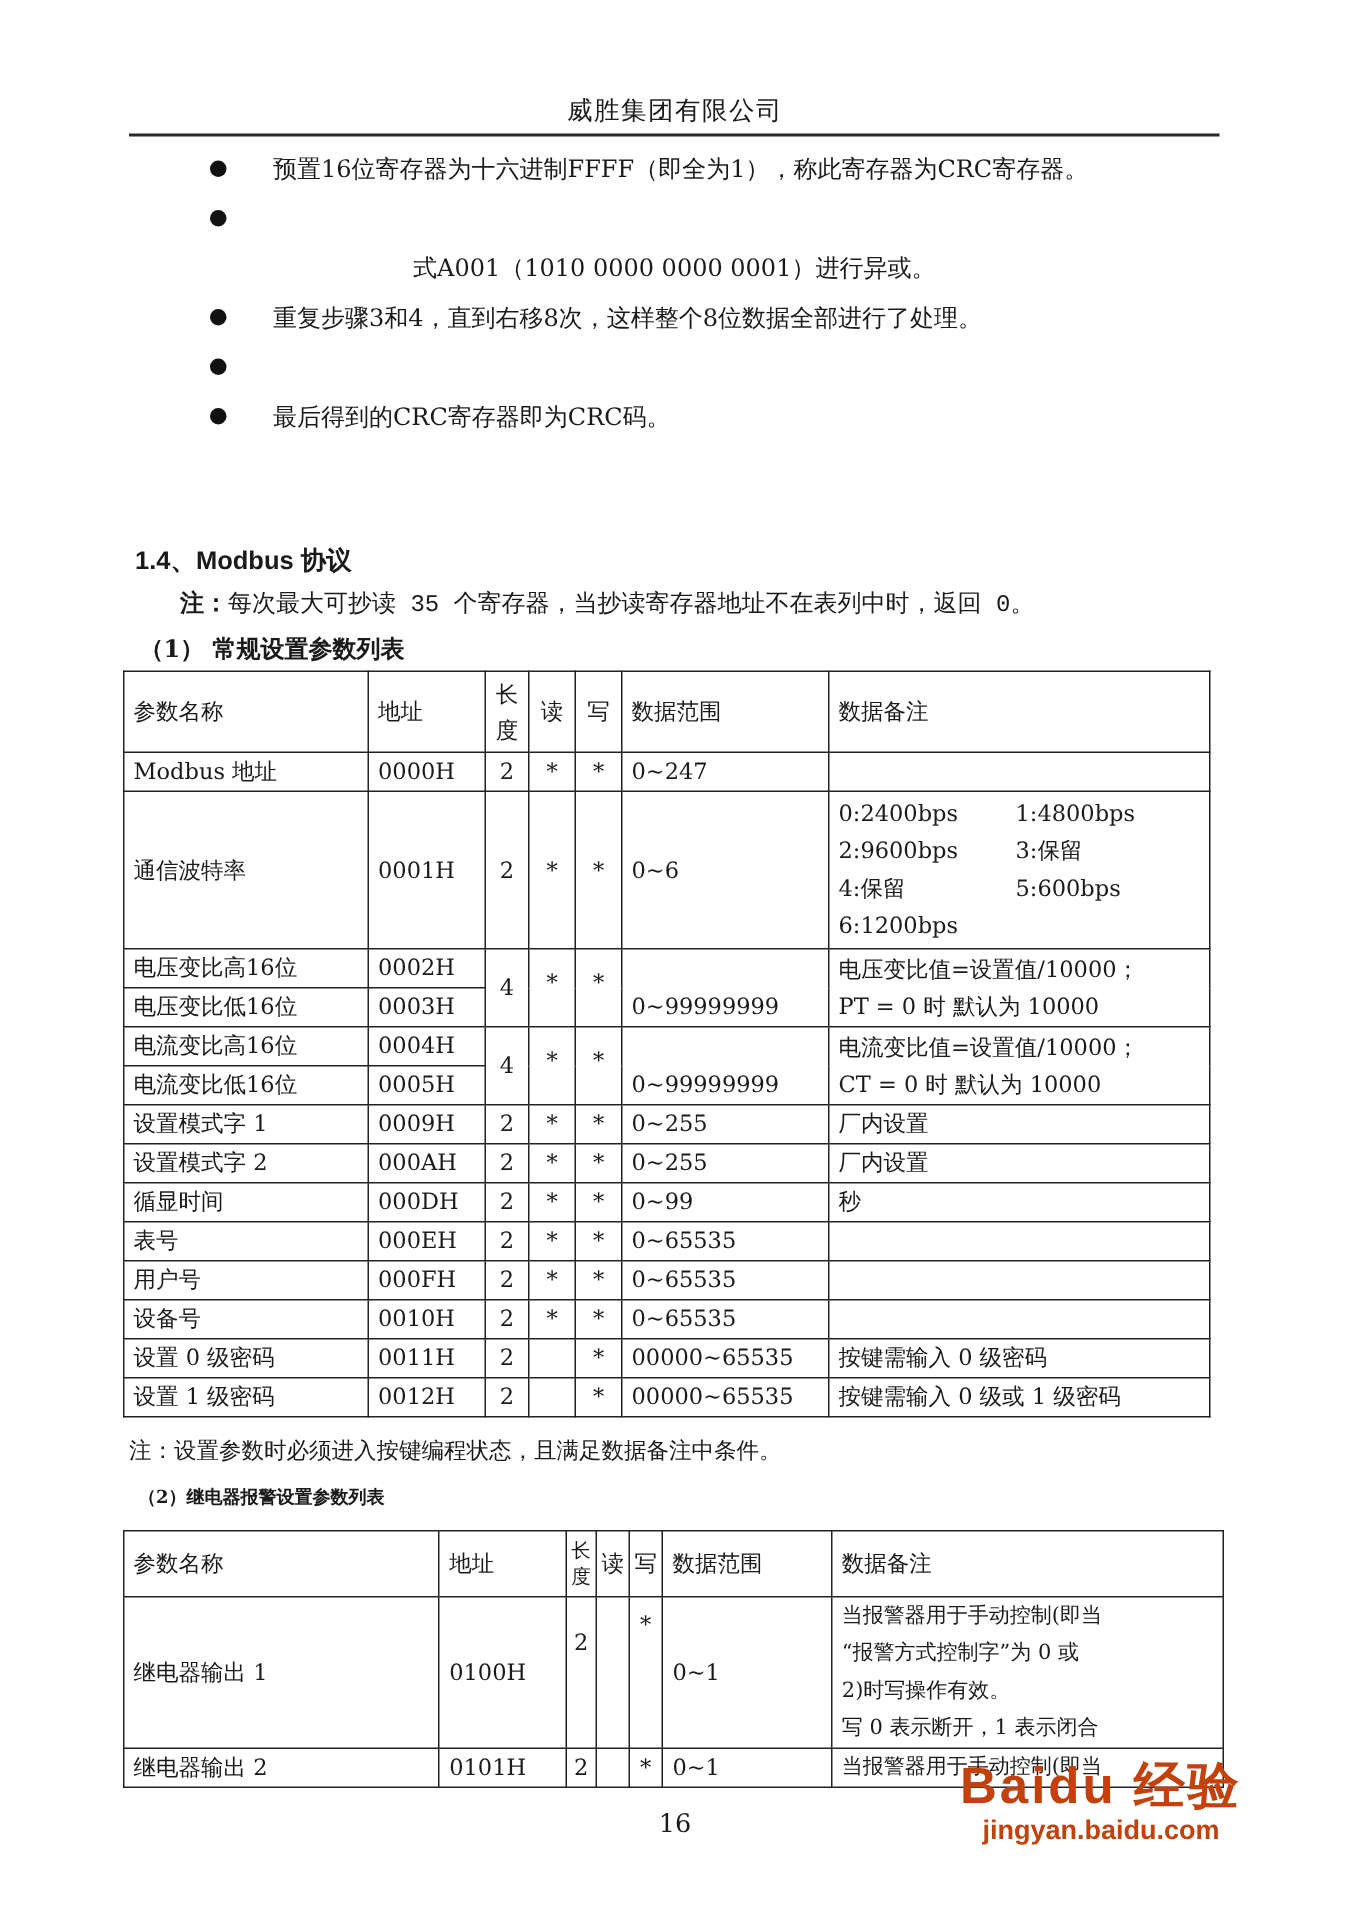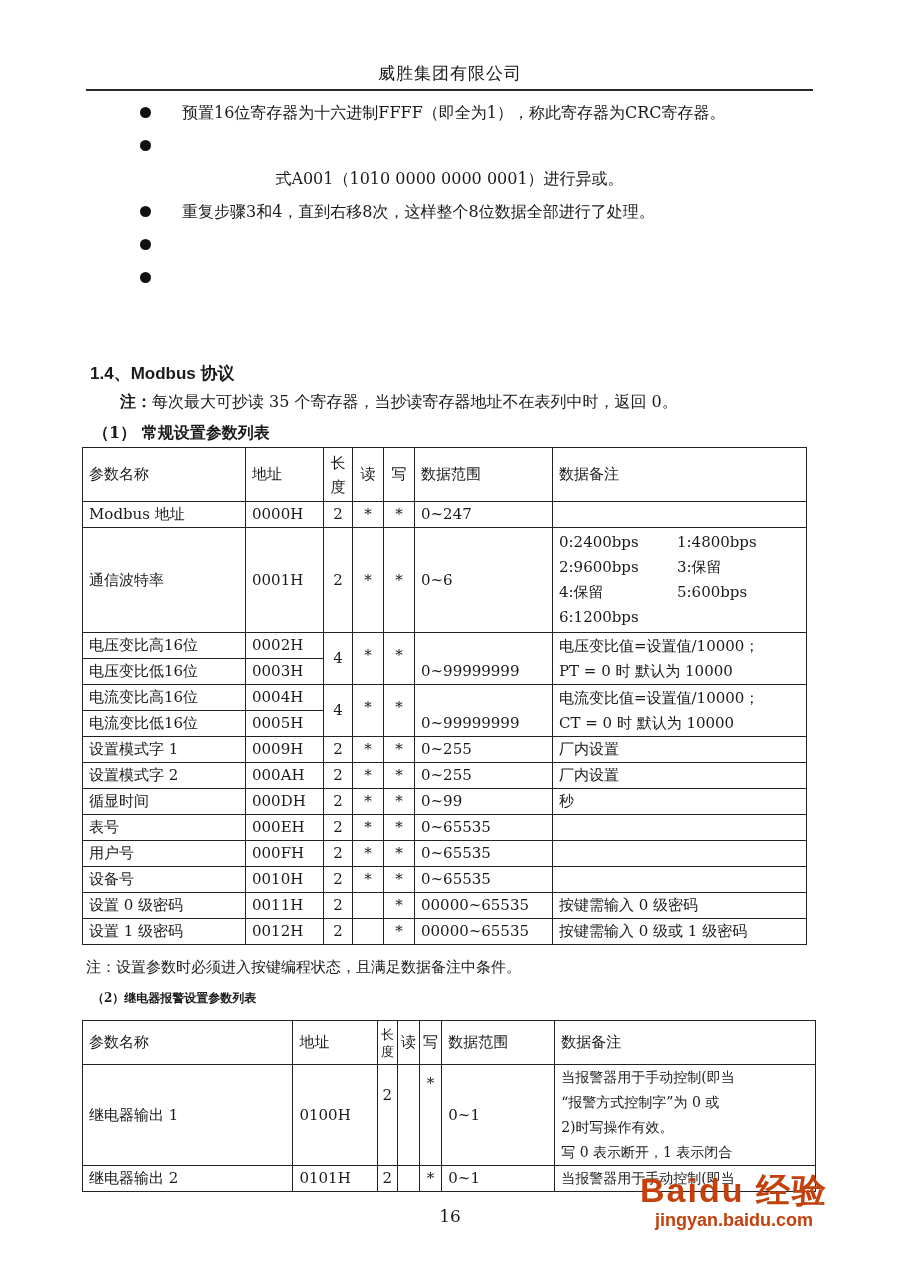--- a/index.html
+++ b/index.html
@@ -23,21 +23,21 @@
   }
   .bullet-item .dot {
     position: absolute; left: 54px; top: 11px; width: 11px; height: 11px;
     border-radius: 50%; background: #111;
   }
   .bullet-cont { padding-left: 0; text-align: center; }
   .section-heading {
     position: absolute; left: 90px; top: 362px; font-size: 17px;
     font-family: "Liberation Sans", sans-serif; font-weight: bold;
   }
-  .note1 { position: absolute; left: 120px; top: 392px; font-size: 16px; }
+  .note1 { position: absolute; left: 120px; top: 392px; font-size: 16px; font-family: Liberation Mono, monospace; }
   .note1 b { font-weight: bold; }
   .sub1 { position: absolute; left: 93px; top: 423px; font-size: 16px; font-weight: bold; }
   table.params {
     position: absolute; border-collapse: collapse; font-size: 15px;
     table-layout: fixed;
   }
   table.params td {
     border: 1px solid #222; padding: 0 6px; vertical-align: middle;
     line-height: 25px;
   }
@@ -63,21 +63,21 @@
 
 <div class="header-title">威胜集团有限公司</div>
 <div class="header-rule"></div>
 
 <div class="bullets">
   <div class="bullet-item"><span class="dot"></span><span>预置16位寄存器为十六进制FFFF（即全为1），称此寄存器为CRC寄存器。</span></div>
   <div class="bullet-item"><span class="dot"></span></div>
   <div class="bullet-item bullet-cont"><span>式A001（1010 0000 0000 0001）进行异或。</span></div>
   <div class="bullet-item"><span class="dot"></span><span>重复步骤3和4，直到右移8次，这样整个8位数据全部进行了处理。</span></div>
   <div class="bullet-item"><span class="dot"></span></div>
-  <div class="bullet-item"><span class="dot"></span></div>
+  <div class="bullet-item"><span class="dot"></span><span>最后得到的CRC寄存器即为CRC码。</span></div>
 </div>
 
 <div class="section-heading">1.4、Modbus 协议</div>
 <div class="note1"><b>注：</b><span>每次最大可抄读 35 个寄存器，当抄读寄存器地址不在表列中时，返回 0。</span></div>
 <div class="sub1">（1） 常规设置参数列表</div>
 
 <table class="params" id="table1">
   <colgroup>
     <col style="width:163px">
       <col style="width:78px">

